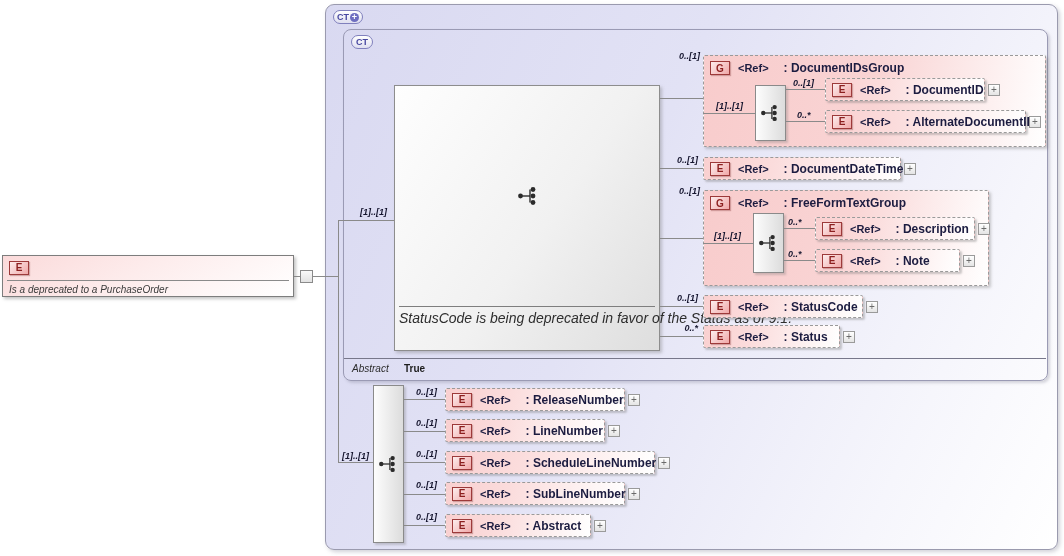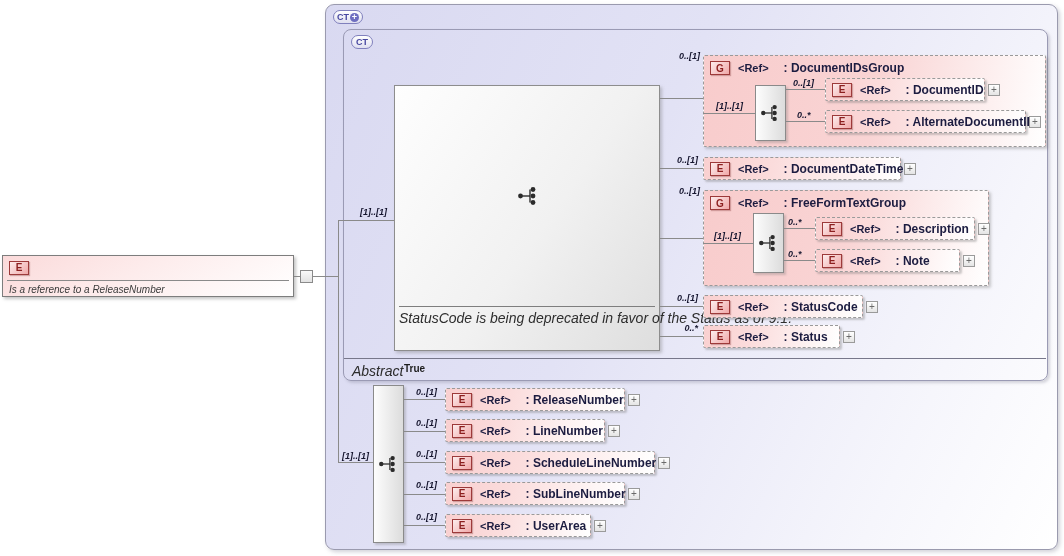--- a/index.html
+++ b/index.html
@@ -28,21 +28,21 @@
   .ct-title { font-size:12px; font-weight:bold; color:#1b1b45; white-space:nowrap; }
 
   .ct-badge { height:14px; min-width:22px; padding:0 3px; border:1px solid #8080bd; border-radius:7px;
               background:linear-gradient(#ffffff,#dfdff0); color:#4747a0; font-size:9px; font-weight:bold;
               display:flex; align-items:center; justify-content:center; gap:1px; }
   .ct-plus { width:9px; height:9px; border-radius:50%; background:#6e6ec0; color:#ffffff;
              font-size:9px; line-height:9px; font-weight:bold; text-align:center; }
 
   
   .abstract-divider { position:absolute; left:344px; top:358px; width:702px; height:1px; background:#77778a; }
-  .abstract-label { position:absolute; left:352px; top:363px; font-size:14px; font-style:italic; color:#2c2c2c; }
+  .abstract-label { position:absolute; left:352px; top:363px; font-size:10px; font-style:italic; color:#2c2c2c; }
   .abstract-value { position:absolute; left:404px; top:363px; font-size:10px; font-weight:bold; color:#1d1d1d; }
 
   
   .graybox { position:absolute; left:394px; top:85px; width:266px; height:266px;
              border:1px solid #8d8d8d; background:linear-gradient(125deg,#fefefe 0%,#f1f1f1 55%,#dedede 100%);
              box-shadow:2px 2px 3px rgba(110,110,110,.35); z-index:10; }
   .graybox-divider { position:absolute; left:4px; right:4px; top:220px; height:1px; background:#7e7e7e; }
   .graybox-note { position:absolute; left:4px; top:224px; right:2px; font-size:14px; font-style:italic;
                   color:#2e2e2e; white-space:nowrap; }
 
@@ -125,21 +125,21 @@
     </svg>
     <div class="graybox-divider"></div>
     <div class="graybox-note">StatusCode is being deprecated in favor of the Status as of 9.1.</div>
   </div>
 
   <div class="srcbox">
     <div class="srcbox-header">
       <span class="tag">E</span>
     </div>
     <div class="srcbox-divider"></div>
-    <div class="srcbox-note">Is a reference to a ReleaseNumber</div>
+    <div class="srcbox-note">Is a deprecated to a PurchaseOrder</div>
   </div>
   <div class="conn-square"></div>
 
   <div class="ln h" style="left:294px;top:276px;width:6px;"></div>
   <div class="ln h" style="left:313px;top:276px;width:25px;"></div>
   <div class="ln v" style="left:338px;top:220px;height:242px;"></div>
   <div class="ln h" style="left:338px;top:220px;width:56px;"></div>
   <div class="ln h" style="left:338px;top:462px;width:35px;"></div>
 
   <div class="card" style="left:360px;top:207px;">[1]..[1]</div>
@@ -294,17 +294,17 @@
     <span class="ref">&lt;Ref&gt;</span>
     <span class="name">: SubLineNumber</span>
     <span class="plus">+</span>
   </div>
 
   <div class="ln h" style="left:404px;top:525px;width:41px;"></div>
   <div class="card" style="left:416px;top:512px;">0..[1]</div>
   <div class="ebox" style="left:445px;top:514px;width:146px;">
     <span class="tag">E</span>
     <span class="ref">&lt;Ref&gt;</span>
-    <span class="name">: UserArea</span>
+    <span class="name">: Abstract</span>
     <span class="plus">+</span>
   </div>
 
 </div>
 
 </body></html>

